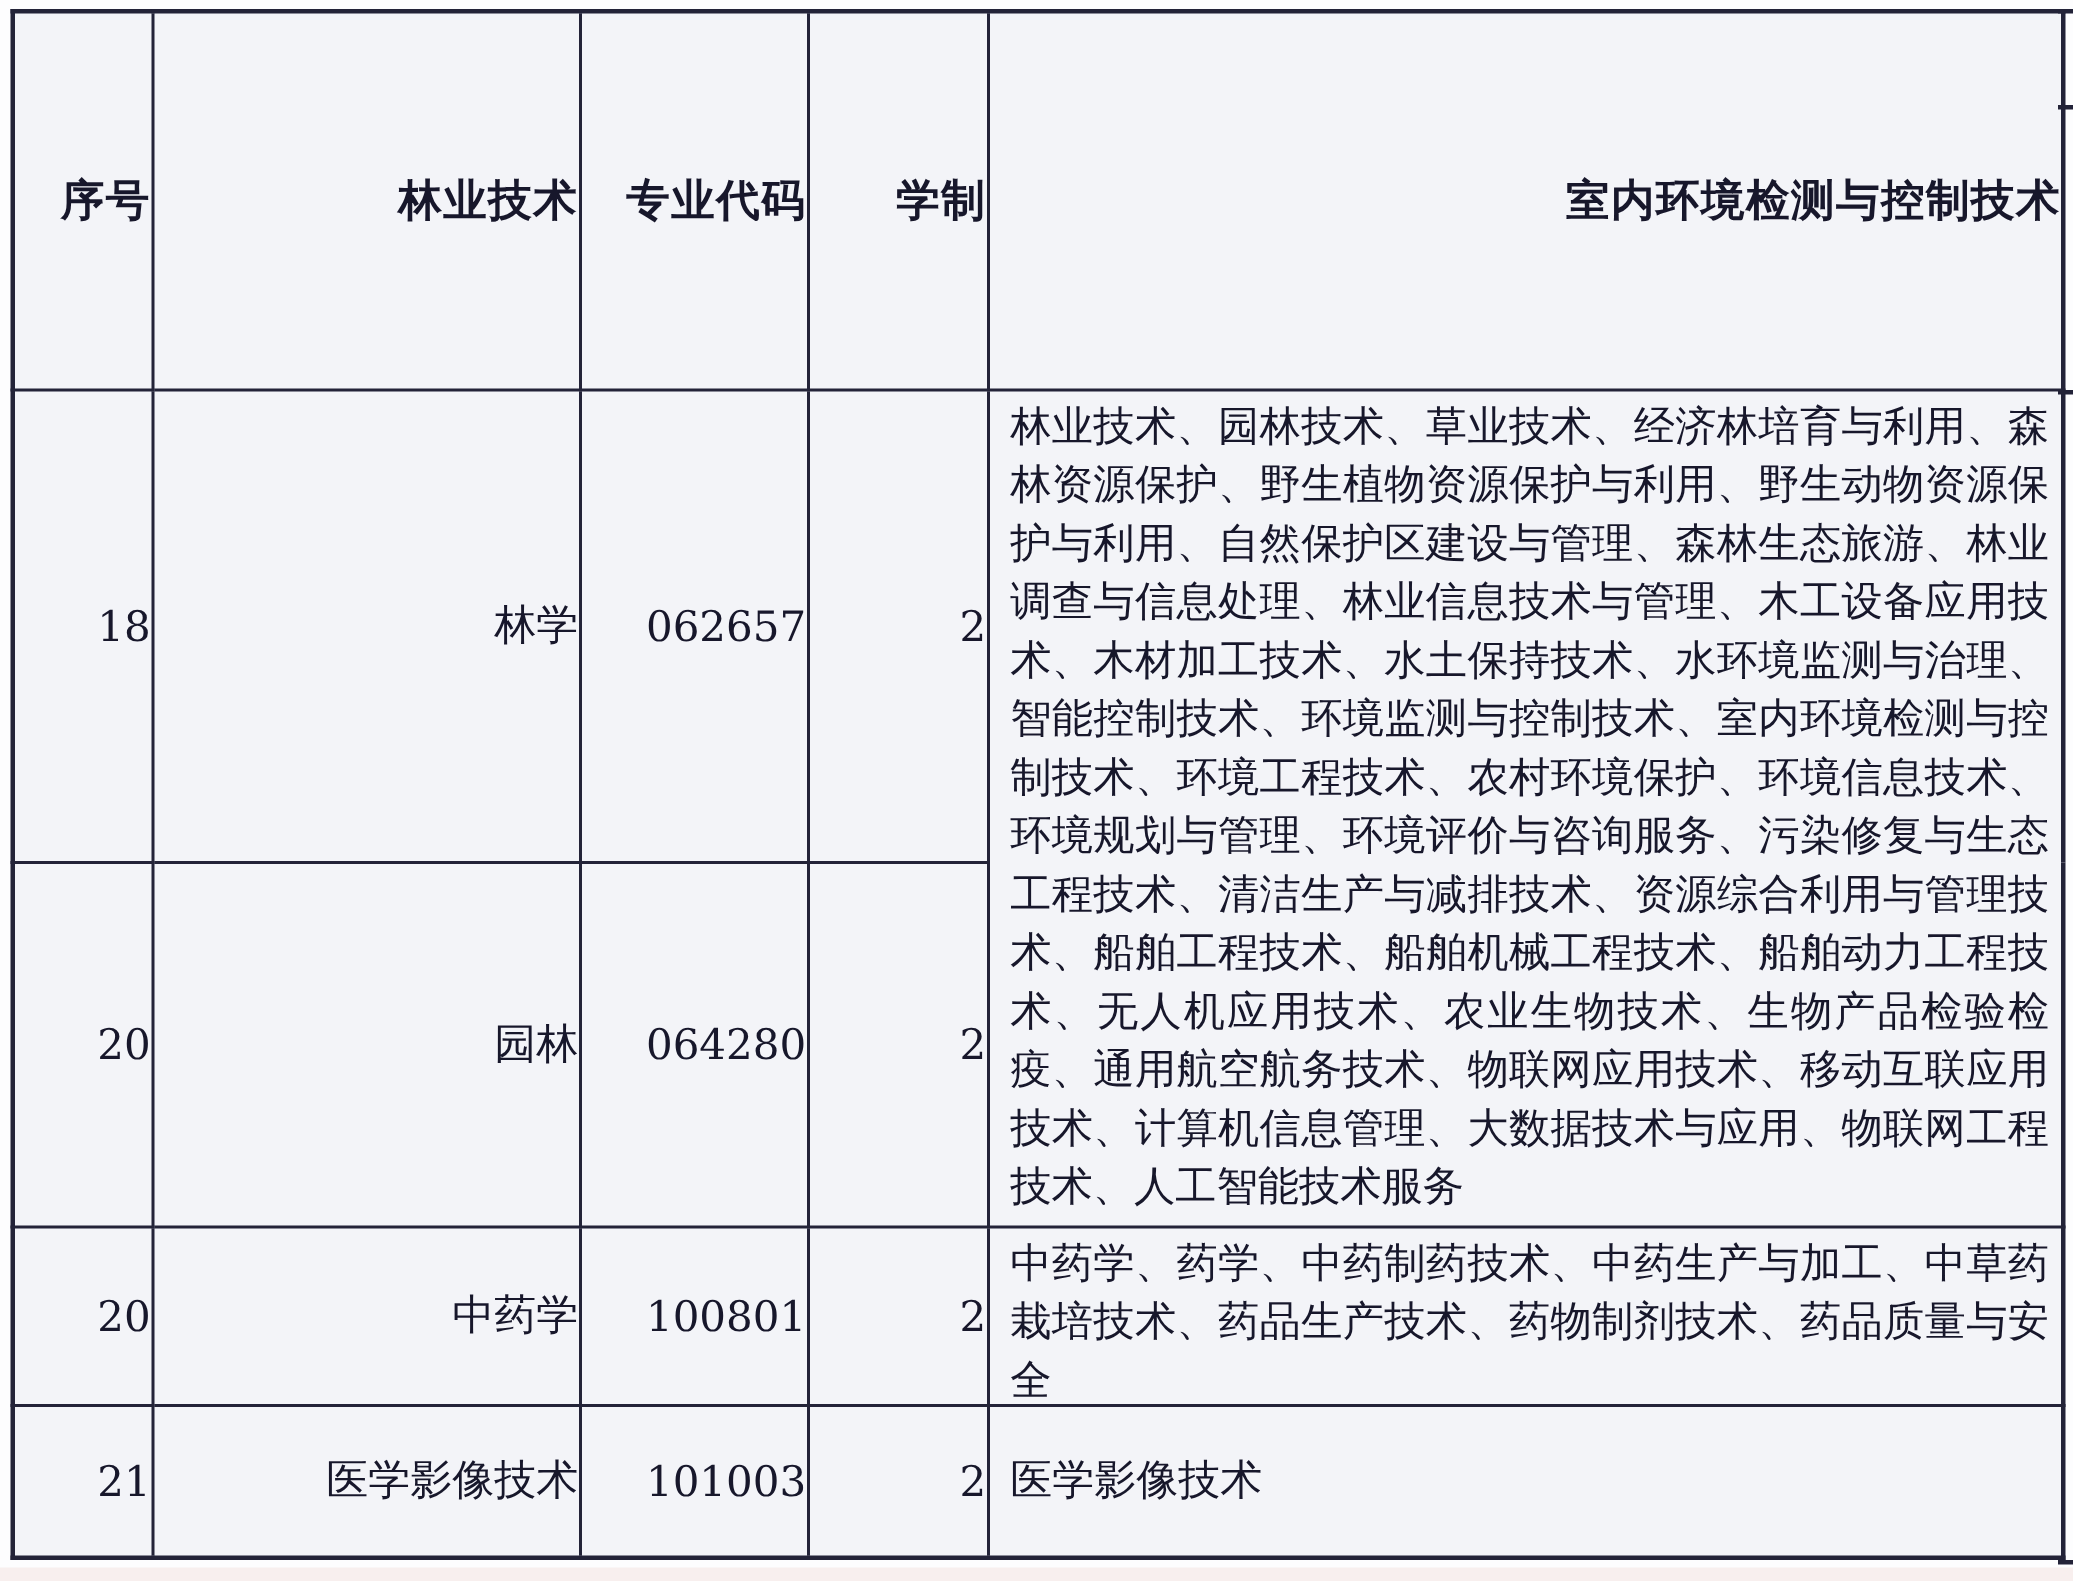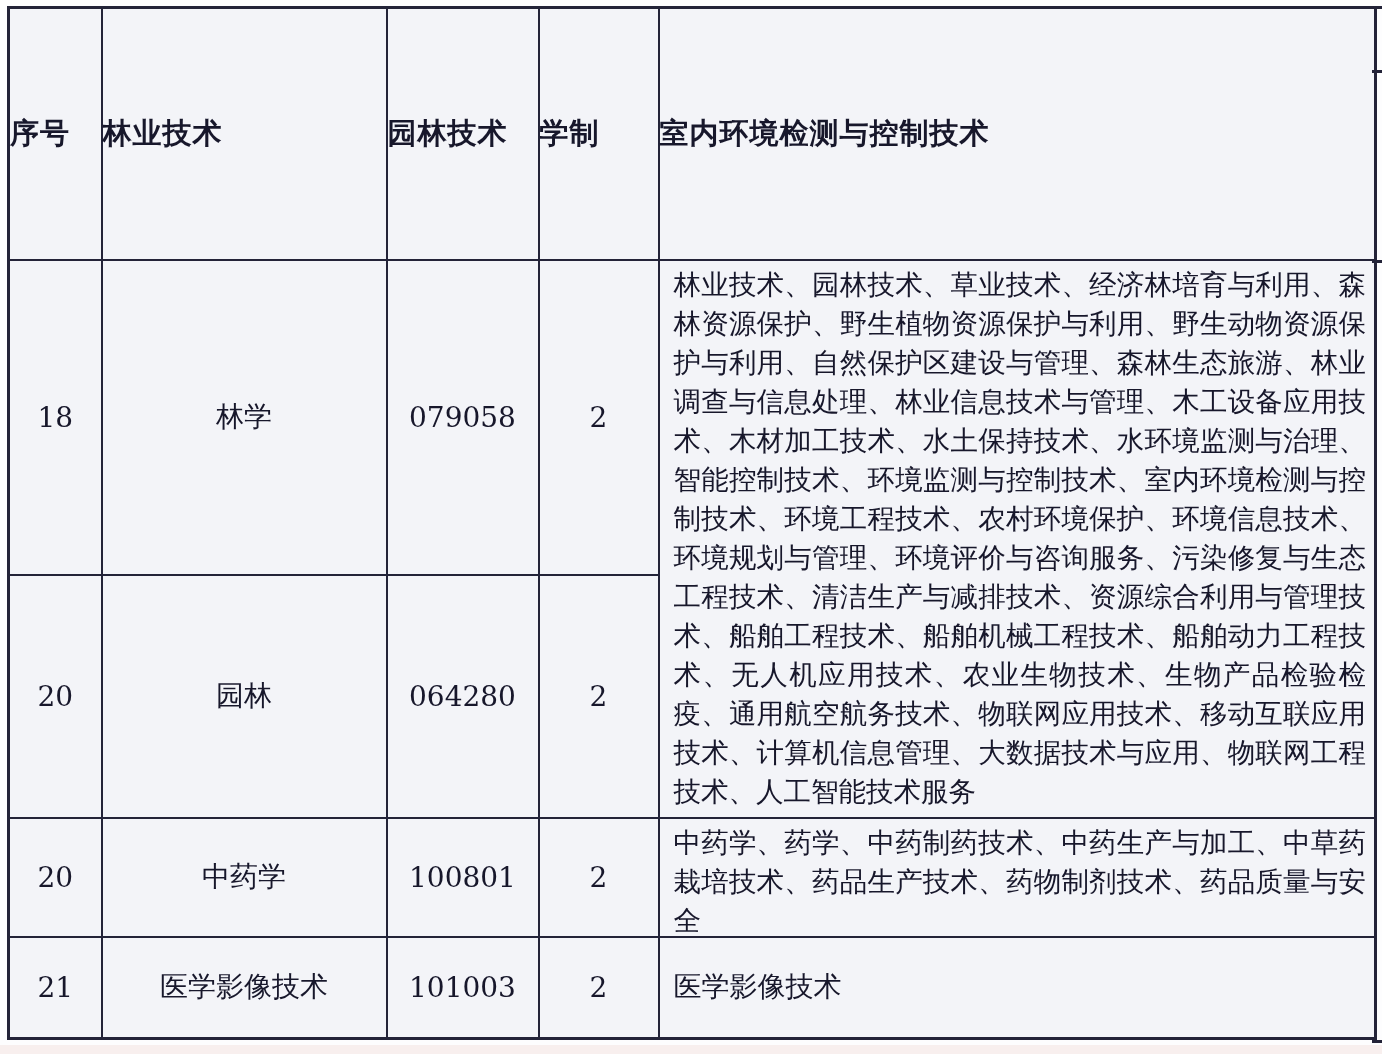--- a/index.html
+++ b/index.html
@@ -25,26 +25,26 @@
   }
   table.majors th,
   table.majors td {
     border: 2px solid #232338;
     background: #f3f4f8;
     padding: 0;
   }
   th.hdr {
     font-weight: bold;
     font-size: 29px;
-    text-align: left;
+    text-align: right;
     vertical-align: middle;
     letter-spacing: 1px;
   }
   td.center {
-    text-align: center;
+    text-align: right;
     vertical-align: middle;
     font-size: 28px;
   }
   td.long {
     vertical-align: top;
   }
   td.long .clip {
     overflow: hidden;
     text-align: justify;
     font-size: 27.5px;
@@ -83,29 +83,29 @@
     <col style="width:93px">
     <col style="width:285px">
     <col style="width:152px">
     <col style="width:120px">
     <col style="width:717px">
   </colgroup>
   <tbody>
     <tr style="height:252px">
       <th class="hdr">序号</th>
       <th class="hdr">林业技术</th>
-      <th class="hdr">园林技术</th>
+      <th class="hdr">专业代码</th>
       <th class="hdr">学制</th>
       <th class="hdr">室内环境检测与控制技术</th>
     </tr>
 
     <tr style="height:312px">
       <td class="center">18</td>
       <td class="center">林学</td>
-      <td class="center">079058</td>
+      <td class="center">062657</td>
       <td class="center">2</td>
       <td class="long" rowspan="2">
         <div class="clip" style="height:552px">林业技术、园林技术、草业技术、经济林培育与利用、森林资源保护、野生植物资源保护与利用、野生动物资源保护与利用、自然保护区建设与管理、森林生态旅游、林业调查与信息处理、林业信息技术与管理、木工设备应用技术、木材加工技术、水土保持技术、水环境监测与治理、智能控制技术、环境监测与控制技术、室内环境检测与控制技术、环境工程技术、农村环境保护、环境信息技术、环境规划与管理、环境评价与咨询服务、污染修复与生态工程技术、清洁生产与减排技术、资源综合利用与管理技术、船舶工程技术、船舶机械工程技术、船舶动力工程技术、无人机应用技术、农业生物技术、生物产品检验检疫、通用航空航务技术、物联网应用技术、移动互联应用技术、计算机信息管理、大数据技术与应用、物联网工程技术、人工智能技术服务</div>
       </td>
     </tr>
 
     <tr style="height:240px">
       <td class="center">20</td>
       <td class="center">园林</td>
       <td class="center">064280</td>

